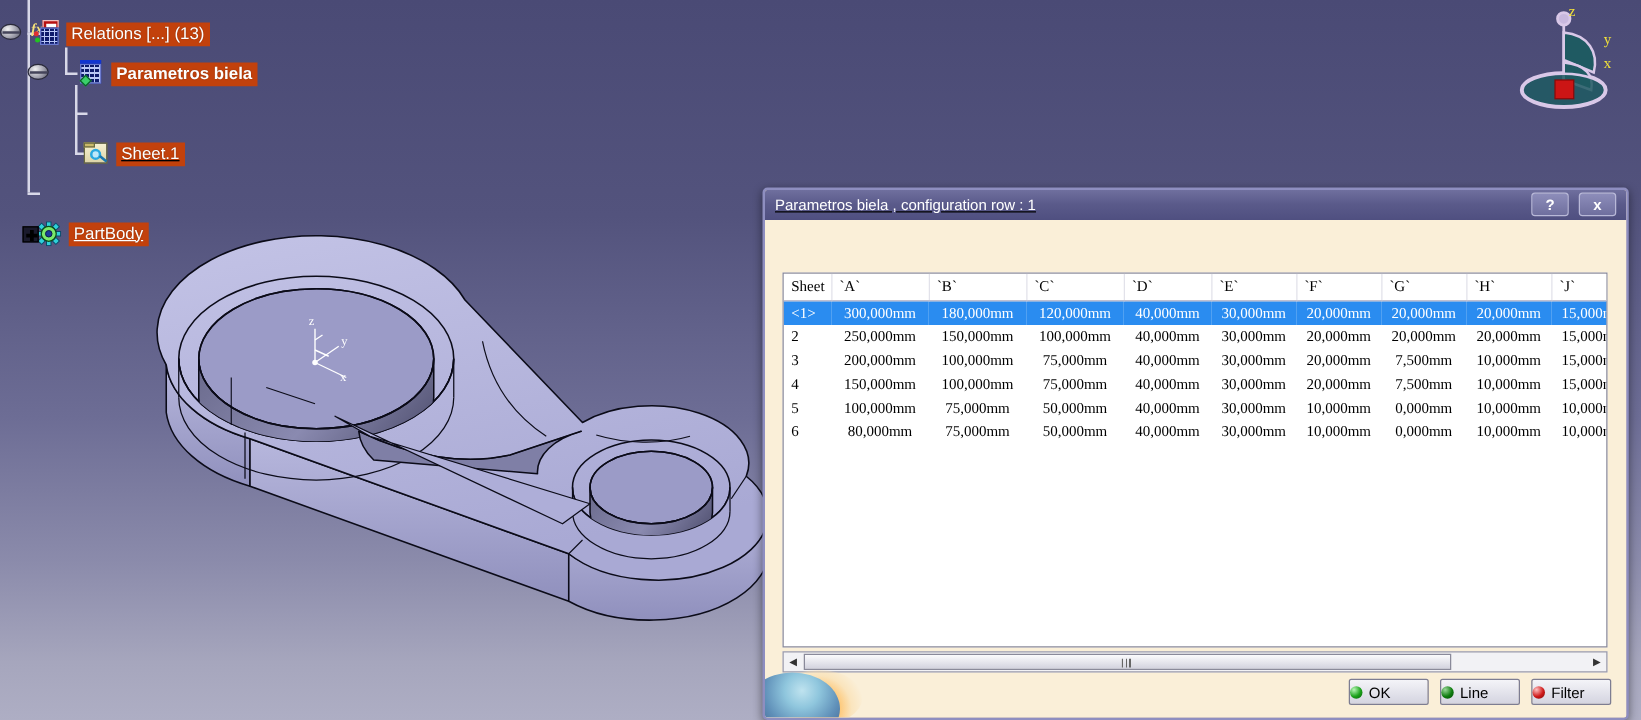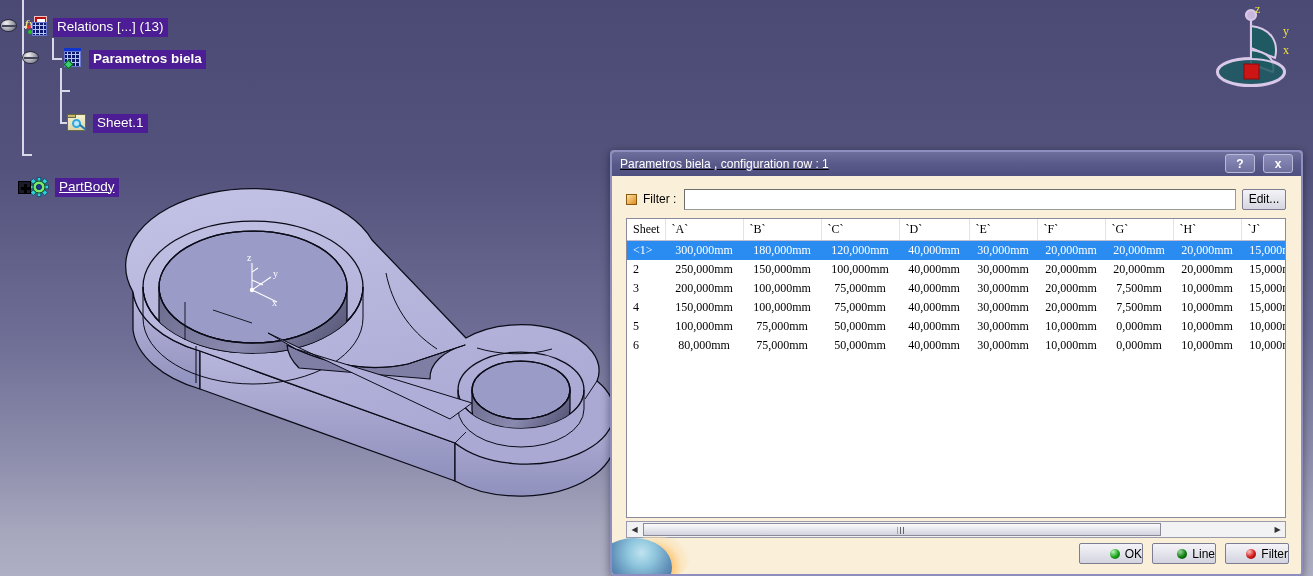--- a/index.html
+++ b/index.html
@@ -10,21 +10,21 @@
   }
 
   
   #viewport{position:absolute;left:0;top:0;width:1313px;height:576px;}
 
   
   #spec-tree{position:absolute;left:0;top:0;width:420px;height:210px;}
   .tree-row{position:absolute;display:flex;align-items:center;height:22px;white-space:nowrap;}
   .tree-label{
     color:#ffffff;font-size:13.5px;line-height:16px;
-    background:#4c1d95;padding:1px 4px 2px 4px;
+    background:#c2410c;padding:1px 4px 2px 4px;
     text-shadow:0 0 1px rgba(0,0,0,.4);
   }
   .tree-label.sel{background:#f08010;color:#ffffff;}
   .tree-label.underline{text-decoration:underline;}
   .tree-icon{width:22px;height:20px;margin-right:5px;position:relative;flex:0 0 auto;}
 
   
   .tline{position:absolute;background:#d8d8e8;}
 
   
@@ -118,21 +118,21 @@
   #sb-thumb{height:13px;margin:0 1px;background:linear-gradient(#fbfbfd,#d2d2de);border:1px solid #8a8a9a;box-sizing:border-box;position:relative;}
   #sb-grip{position:absolute;left:50%;top:3px;transform:translateX(-50%);width:9px;height:7px;
     background-image:linear-gradient(to right,#666 0 1px,transparent 1px 3px,#666 3px 4px,transparent 4px 6px,#666 6px 7px,transparent 7px);}
 
   
   #dlg-buttons{position:absolute;right:12px;bottom:10px;display:flex;gap:9px;}
   .dbtn{
     width:64px;height:21px;
     background:linear-gradient(#f4f4f8,#d4d4e0);
     border:1px solid #7d7d92;border-radius:2px;box-sizing:border-box;
-    display:flex;align-items:center;justify-content:flex-end;gap:5px;
+    display:flex;align-items:center;justify-content:flex-start;gap:5px;
     font-size:12px;color:#000;cursor:default;font-family:"Liberation Sans",sans-serif;
   }
   .bulb{width:10px;height:10px;border-radius:50%;flex:0 0 auto;}
   .bulb.green{background:radial-gradient(circle at 32% 28%,#b8f7b8,#19a119 55%,#0a5c0a);}
   .bulb.dgreen{background:radial-gradient(circle at 32% 28%,#9ad89a,#0f7d0f 55%,#054405);}
   .bulb.red{background:radial-gradient(circle at 32% 28%,#ffc0c0,#cf1a1a 55%,#760606);}
 
   
   #watermark{position:absolute;left:0;bottom:0;width:96px;height:46px;overflow:hidden;pointer-events:none;}
   #wm-glow{position:absolute;left:8px;bottom:-6px;width:70px;height:44px;border-radius:50%;
@@ -304,21 +304,21 @@
   <div class="tree-row" style="left:62px;top:48px;font-weight:bold;">
     <span class="tree-icon">
       <span class="ic-grid top-blue"></span>
       <span class="ic-diamond"></span>
     </span>
     <span class="tree-label">Parametros biela</span>
   </div>
   <span class="ic-sph" style="position:absolute;left:22px;top:51px;"></span>
 
 
-  <div class="tree-row" style="left:66px;top:112px;">
+  <div class="tree-row" style="left:66px;top:112px;text-decoration:underline;">
     <span class="tree-icon">
       <span class="ic-sheet">
         <span class="mag"></span>
           <span class="mag-h"></span>
       </span>
     </span>
     <span class="tree-label">Sheet.1</span>
   </div>
 
 
@@ -347,26 +347,20 @@
 <div id="dialog">
 
   <div id="dlg-title">
     <span class="txt">Parametros biela , configuration row : 1</span>
     <div class="tbtn" id="btn-help">?</div>
     <div class="tbtn" id="btn-close">x</div>
   </div>
 
   <div id="dlg-body">
 
-    <div id="filter-bar">
-      <span id="filter-icon"></span>
-      <span id="filter-label">Filter :</span>
-      <input id="filter-input" type="text" value="" style="">
-      <div id="btn-edit">Edit...</div>
-    </div>
 
     <div id="table-wrap">
       <table class="grid">
         <colgroup id="grid-cols">
             <col style="width: 38px;">
             <col style="width: 78px;">
             <col style="width: 78px;">
             <col style="width: 78px;">
             <col style="width: 70px;">
             <col style="width: 68px;">

